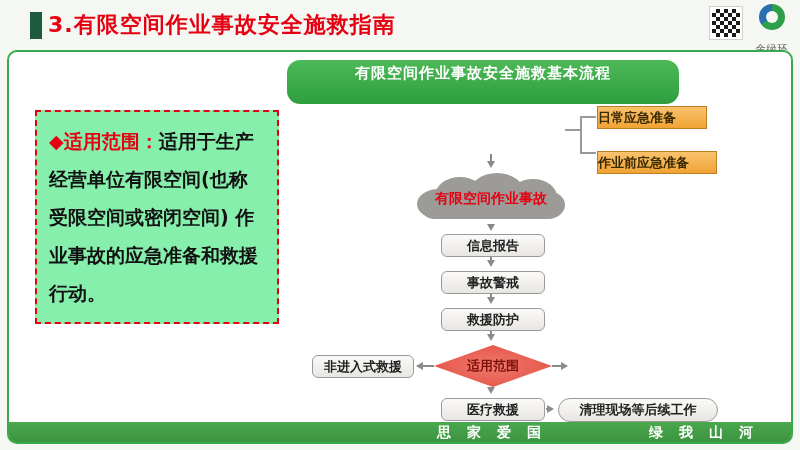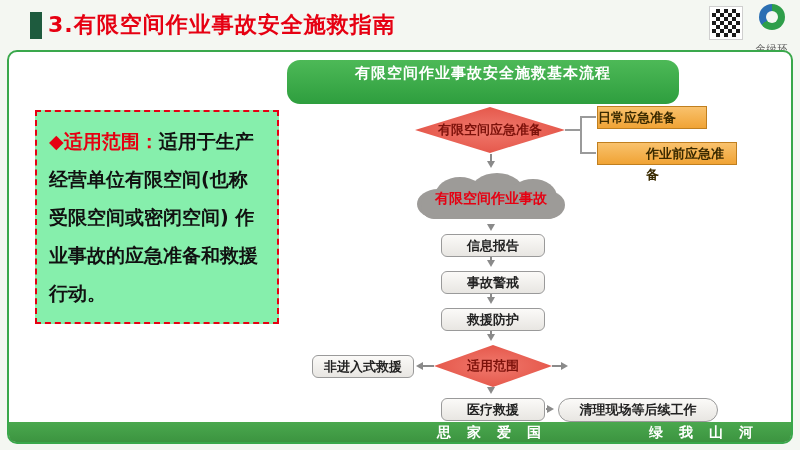--- a/index.html
+++ b/index.html
@@ -88,27 +88,26 @@
   </div>
 
   <div class="frame">
 
     <div class="banner">有限空间作业事故安全施救基本流程</div>
 
     <div class="scope">
       <span class="red">◆</span><span class="red">适用范围：</span><span>适用于生产经营单位有限空间(也称受限空间或密闭空间) 作业事故的应急准备和救援行动。</span>
     </div>
 
-    <div class="diamond d1">有限空间应急准备</div>
     <div class="bline" style="left:556px; top:77px; width:15px; height:2px;"></div>
     <div class="bline" style="left:571px; top:65px; width:2px; height:37px;"></div>
     <div class="bline" style="left:571px; top:64px; width:16px; height:2px;"></div>
     <div class="bline" style="left:571px; top:100px; width:16px; height:2px;"></div>
     <div class="obox" style="left:588px; top:54px; width:110px;">日常应急准备</div>
-    <div class="obox" style="left:588px; top:90px; width:140px;padding-left:48px;">作业前应急准备</div>
+    <div class="obox" style="left:588px; top:99px; width:120px;">作业前应急准备</div>
 
     <div class="varrow" style="left:481px; top:102px; height:11px;"></div>
 
     <div class="cloud">
       <span class="bump b1"></span>
       <span class="bump b2"></span>
       <span class="bump b3"></span>
       <span class="bump b4"></span>
       <span class="bump b5"></span>
       <span class="bump bbase"></span>

